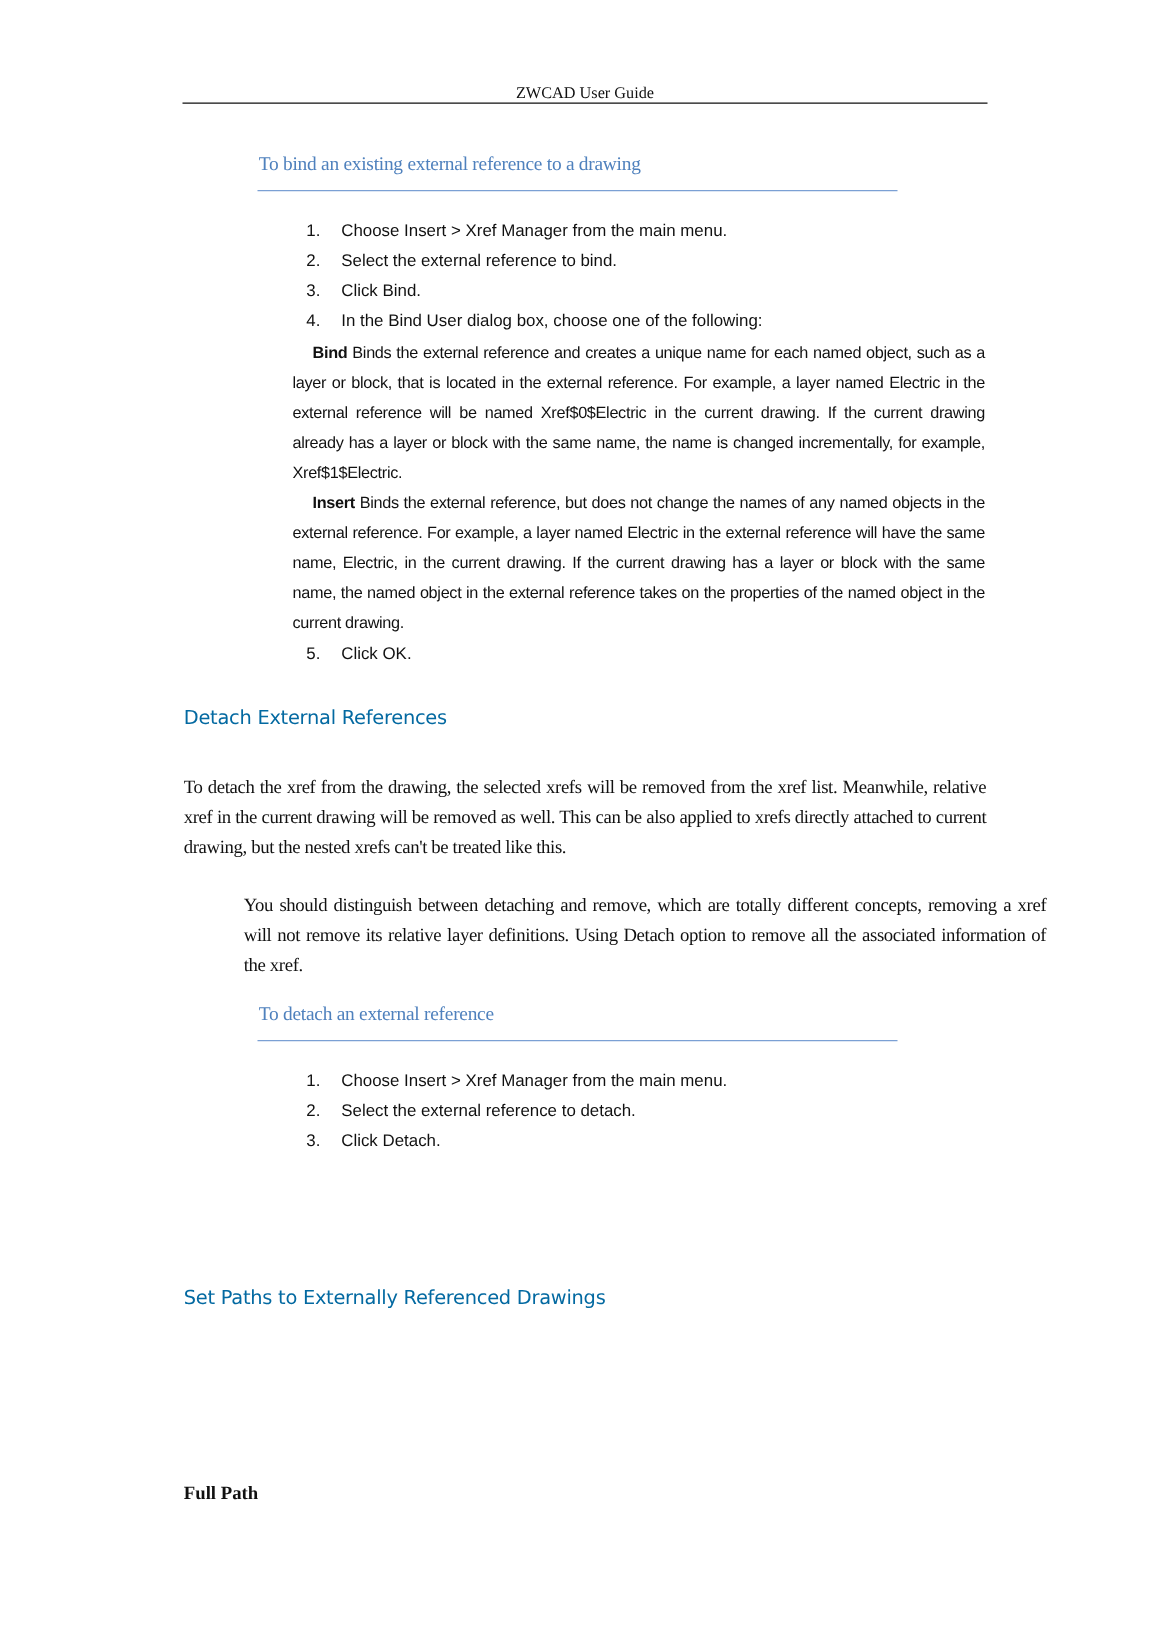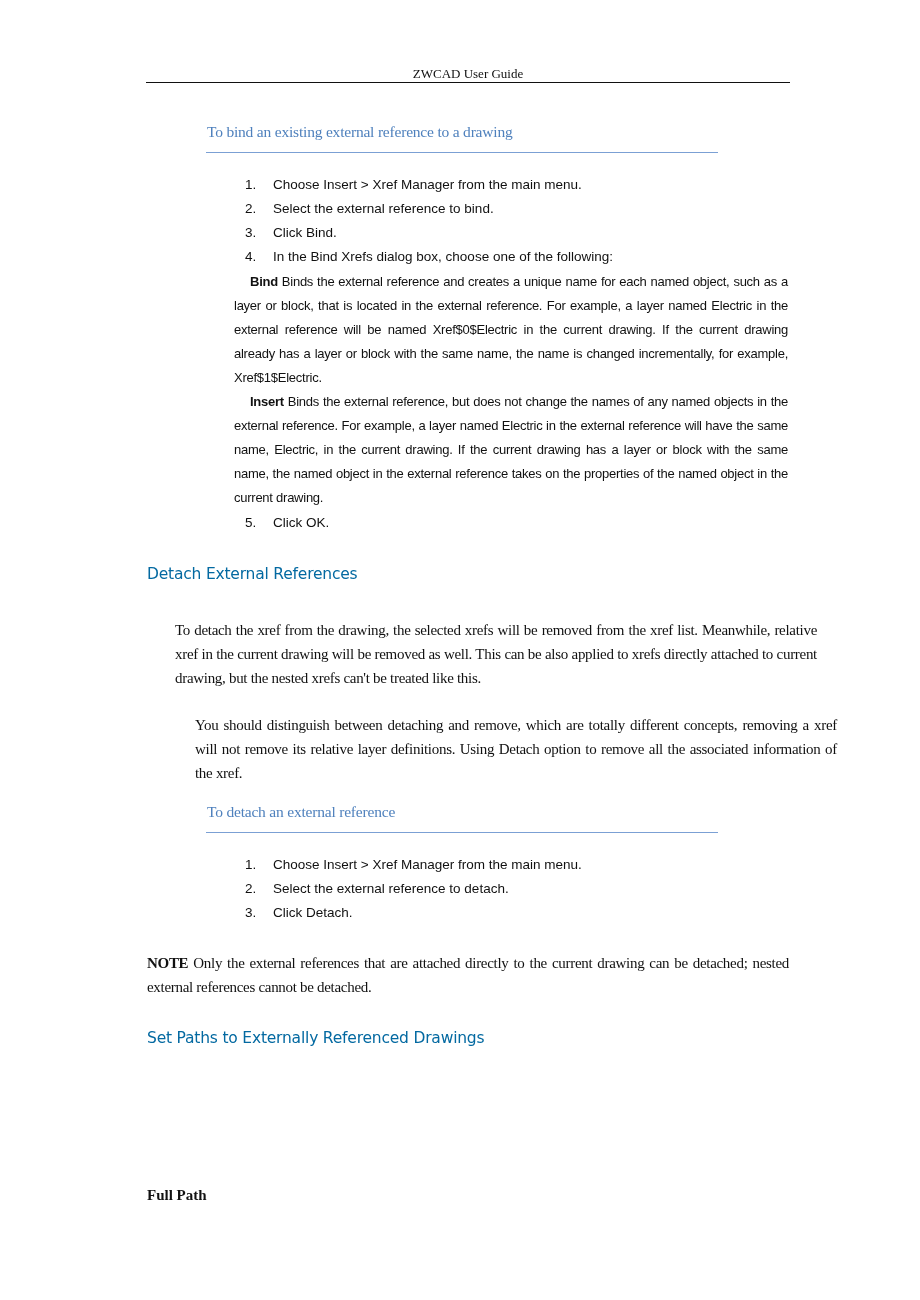--- a/index.html
+++ b/index.html
@@ -29,36 +29,35 @@
 
   <div class="header-title">ZWCAD User Guide</div>
   <div class="header-rule"></div>
 
   <div class="proc-title" style="top:123px;">To bind an existing external reference to a drawing</div>
   <div class="proc-rule" style="top:152px;"></div>
 
   <div class="step" style="top:177px;"><span class="num">1.</span><span>Choose Insert &gt; Xref Manager from the main menu.</span></div>
   <div class="step" style="top:201px;"><span class="num">2.</span><span>Select the external reference to bind.</span></div>
   <div class="step" style="top:225px;"><span class="num">3.</span><span>Click Bind.</span></div>
-  <div class="step" style="top:249px;"><span class="num">4.</span><span>In the Bind Xrefs dialog box, choose one of the following:</span></div>
+  <div class="step" style="top:249px;"><span class="num">4.</span><span>In the Bind User dialog box, choose one of the following:</span></div>
 
   <div class="para-sans" style="top:270px;"><b>Bind</b><span> Binds the external reference and creates a unique name for each named object, such as a layer or block, that is located in the external reference. For example, a layer named Electric in the external reference will be named Xref$0$Electric in the current drawing. If the current drawing already has a layer or block with the same name, the name is changed incrementally, for example, Xref$1$Electric.</span></div>
   <div class="para-sans" style="top:390px;"><b>Insert</b><span> Binds the external reference, but does not change the names of any named objects in the external reference. For example, a layer named Electric in the external reference will have the same name, Electric, in the current drawing. If the current drawing has a layer or block with the same name, the named object in the external reference takes on the properties of the named object in the current drawing.</span></div>
 
   <div class="step" style="top:515px;"><span class="num">5.</span><span>Click OK.</span></div>
 
   <div class="section-heading" style="top:565px;">Detach External References</div>
-  <div class="para-serif" style="top:618px;margin-left:28px;">To detach the xref from the drawing, the selected xrefs will be removed from the xref list. Meanwhile, relative xref in the current drawing will be removed as well. This can be also applied to xrefs directly attached to current drawing, but the nested xrefs can't be treated like this.</div>
+  <div class="para-serif" style="top:618px;">To detach the xref from the drawing, the selected xrefs will be removed from the xref list. Meanwhile, relative xref in the current drawing will be removed as well. This can be also applied to xrefs directly attached to current drawing, but the nested xrefs can't be treated like this.</div>
   <div class="para-serif" style="top:713px;margin-left:48px;">You should distinguish between detaching and remove, which are totally different concepts, removing a xref will not remove its relative layer definitions. Using Detach option to remove all the associated information of the xref.</div>
 
   <div class="proc-title" style="top:803px;">To detach an external reference</div>
   <div class="proc-rule" style="top:832px;"></div>
 
   <div class="step" style="top:857px;"><span class="num">1.</span><span>Choose Insert &gt; Xref Manager from the main menu.</span></div>
   <div class="step" style="top:881px;"><span class="num">2.</span><span>Select the external reference to detach.</span></div>
   <div class="step" style="top:905px;"><span class="num">3.</span><span>Click Detach.</span></div>
 
-  <div class="para-serif" style="top:951px;"><b>NOTE</b><span> Only the external references that are attached directly to the current drawing can be detached; nested external references cannot be detached.</span></div>
 
   <div class="section-heading" style="top:1029px;">Set Paths to Externally Referenced Drawings</div>
   <div class="sub-heading" style="top:1187px;">Full Path</div>
 
 </div>
 
 </body></html>

